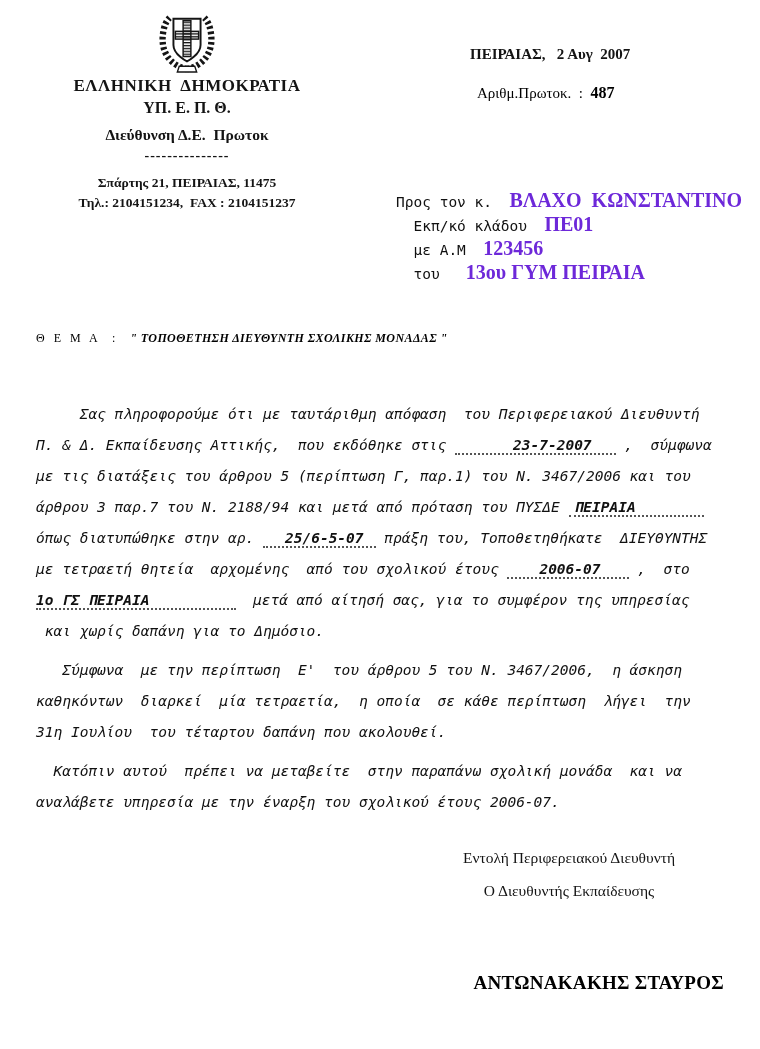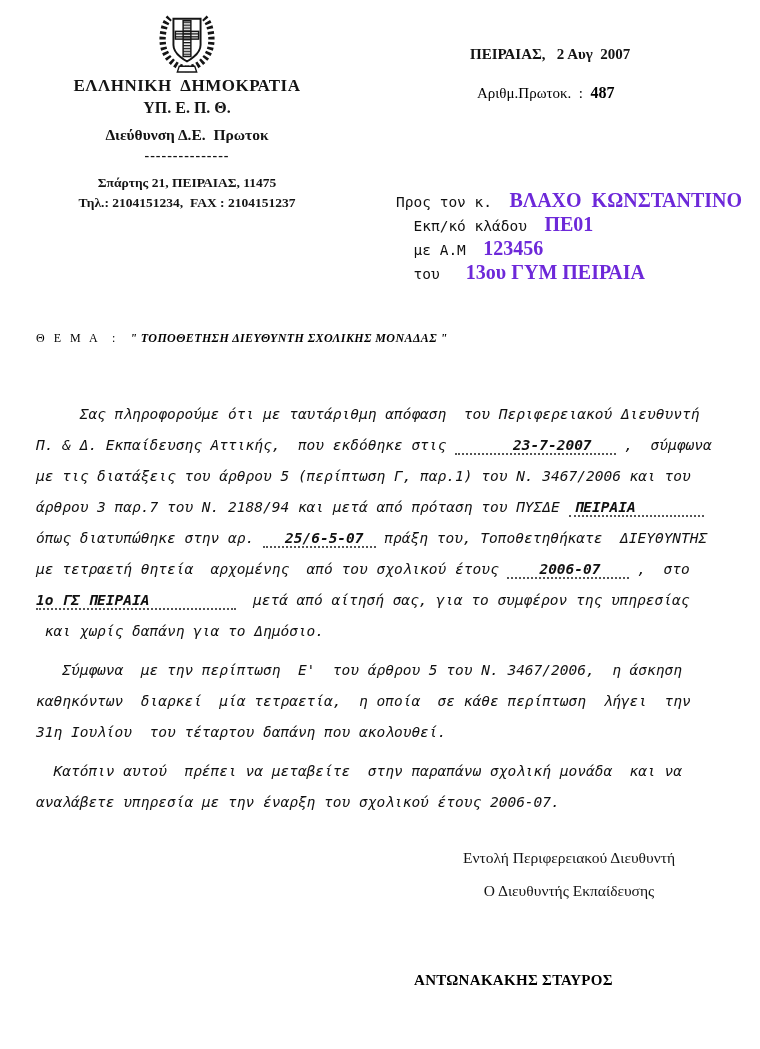--- a/index.html
+++ b/index.html
@@ -54,22 +54,22 @@
   .blank{font-weight:bold;border-bottom:2px dotted #555;}
   .bl-date{padding-left:58px;padding-right:24px;}
   .bl-pysde{padding-left:6px;padding-right:68px;}
   .bl-praxi{padding-left:22px;padding-right:12px;}
   .bl-year{padding-left:32px;padding-right:28px;}
   .bl-school{padding-right:86px;}
   
   .sig{position:absolute;left:414px;top:849px;width:310px;text-align:center;font-size:15.5px;color:#141414;}
   .sig .s2{margin-top:15px;}
   .sig-name{
-    position:absolute;left:414px;top:972px;width:310px;text-align:left;
-    font-weight:bold;font-size:15px;letter-spacing:.3px;color:#000;
+    position:absolute;left:414px;top:972px;width:310px;text-align:right;
+    font-weight:bold;font-size:19px;letter-spacing:.3px;color:#000;
   }
 </style>
 </head>
 <body>
 
 <div class="page">
 
   <div class="hl">
     <div class="emblem">
       <svg width="62" height="64" viewBox="0 0 64 66" xmlns="http://www.w3.org/2000/svg">

